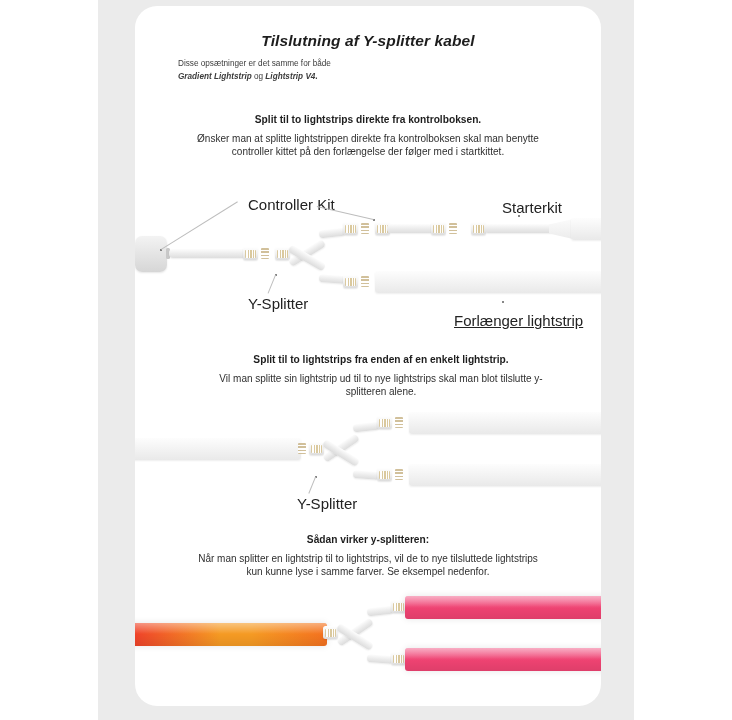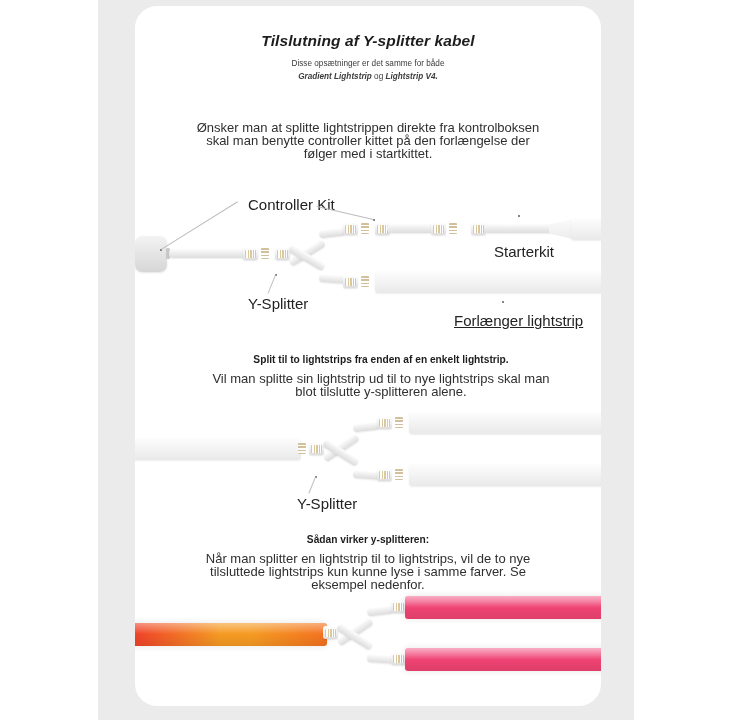--- a/index.html
+++ b/index.html
@@ -16,27 +16,27 @@
     background:#ffffff;border-radius:22px;overflow:hidden;
   }
 
   
   .doc-title{
     position:absolute;left:0;top:26px;width:466px;text-align:center;
     font-size:15.5px;font-weight:bold;font-style:italic;color:#1d1d1d;
     letter-spacing:.1px;
   }
   .doc-sub{
-    position:absolute;left:43px;top:52px;width:380px;text-align:center;
+    position:absolute;left:43px;top:52px;width:380px;
     font-size:8.2px;color:#3b3b3b;line-height:12.5px;
   }
   .doc-sub b{font-style:italic;}
   .sec{position:absolute;width:466px;text-align:center;}
   .sec-h{font-size:10.2px;font-weight:bold;color:#1d1d1d;}
-  .sec-p{font-size:13px;color:#2f2f2f;line-height:13px;margin-top:7px;
+  .sec-p{font-size:10px;color:#2f2f2f;line-height:13px;margin-top:7px;
          padding:0 55px;box-sizing:border-box;}
 
   
   .lbl{position:absolute;font-size:15px;color:#222;white-space:nowrap;}
   .dot{position:absolute;width:1.6px;height:1.6px;background:#6f6f6f;border-radius:50%;}
   .leader{position:absolute;background:#bdbdbd;height:1px;transform-origin:0 0;}
 
   
   .ctrlbox{
     position:absolute;width:32px;height:36px;border-radius:7px;
@@ -104,20 +104,21 @@
   <div class="card">
 
     <div class="doc-title">Tilslutning af Y-splitter kabel</div>
 
     <div class="doc-sub">
       <span>Disse opsætninger er det samme for både</span><br>
       <b>Gradient Lightstrip</b><span> og </span><b>Lightstrip V4.</b>
     </div>
 
     <div class="sec" style="left:0;top:108px;">
+      <div class="sec-h">Split til to lightstrips direkte fra kontrolboksen.</div>
       <div class="sec-p">Ønsker man at splitte lightstrippen direkte fra kontrolboksen skal man benytte controller kittet på den forlængelse der følger med i startkittet.</div>
     </div>
 
     <div>
 
       <div class="ctrlbox" style="left:0px;top:230px;"></div>
       <div class="cable" style="left:34px;top:243px;width:78px;"></div>
       <div class="conn" style="left:108px;top:241px;">
         <div class="pins"></div>
       </div>
@@ -158,21 +159,21 @@
       </div>
       <div class="pinstrip" style="left:226px;top:270px;"></div>
       <div class="strip" style="left:240px;top:265px;width:256px;"></div>
 
       <div class="lbl" style="left:113px;top:190px;">Controller Kit</div>
       <div class="dot" style="left:25px;top:243px;"></div>
       <div class="leader" style="left:26px;top:243px;width:90px;transform:rotate(-32deg);"></div>
       <div class="dot" style="left:238px;top:213px;"></div>
       <div class="leader" style="left:182px;top:200px;width:58px;transform:rotate(13deg);"></div>
 
-      <div class="lbl" style="left:359px;top:193px;margin-top:44px;">Starterkit</div>
+      <div class="lbl" style="left:367px;top:193px;">Starterkit</div>
       <div class="dot" style="left:383px;top:209px;"></div>
 
       <div class="lbl" style="left:113px;top:289px;">Y-Splitter</div>
       <div class="dot" style="left:140px;top:268px;"></div>
       <div class="leader" style="left:141px;top:269px;width:20px;transform:rotate(112deg);"></div>
 
       <div class="lbl" style="left:319px;top:306px;text-decoration:underline;">Forlænger lightstrip</div>
       <div class="dot" style="left:367px;top:295px;"></div>
     </div>
 

